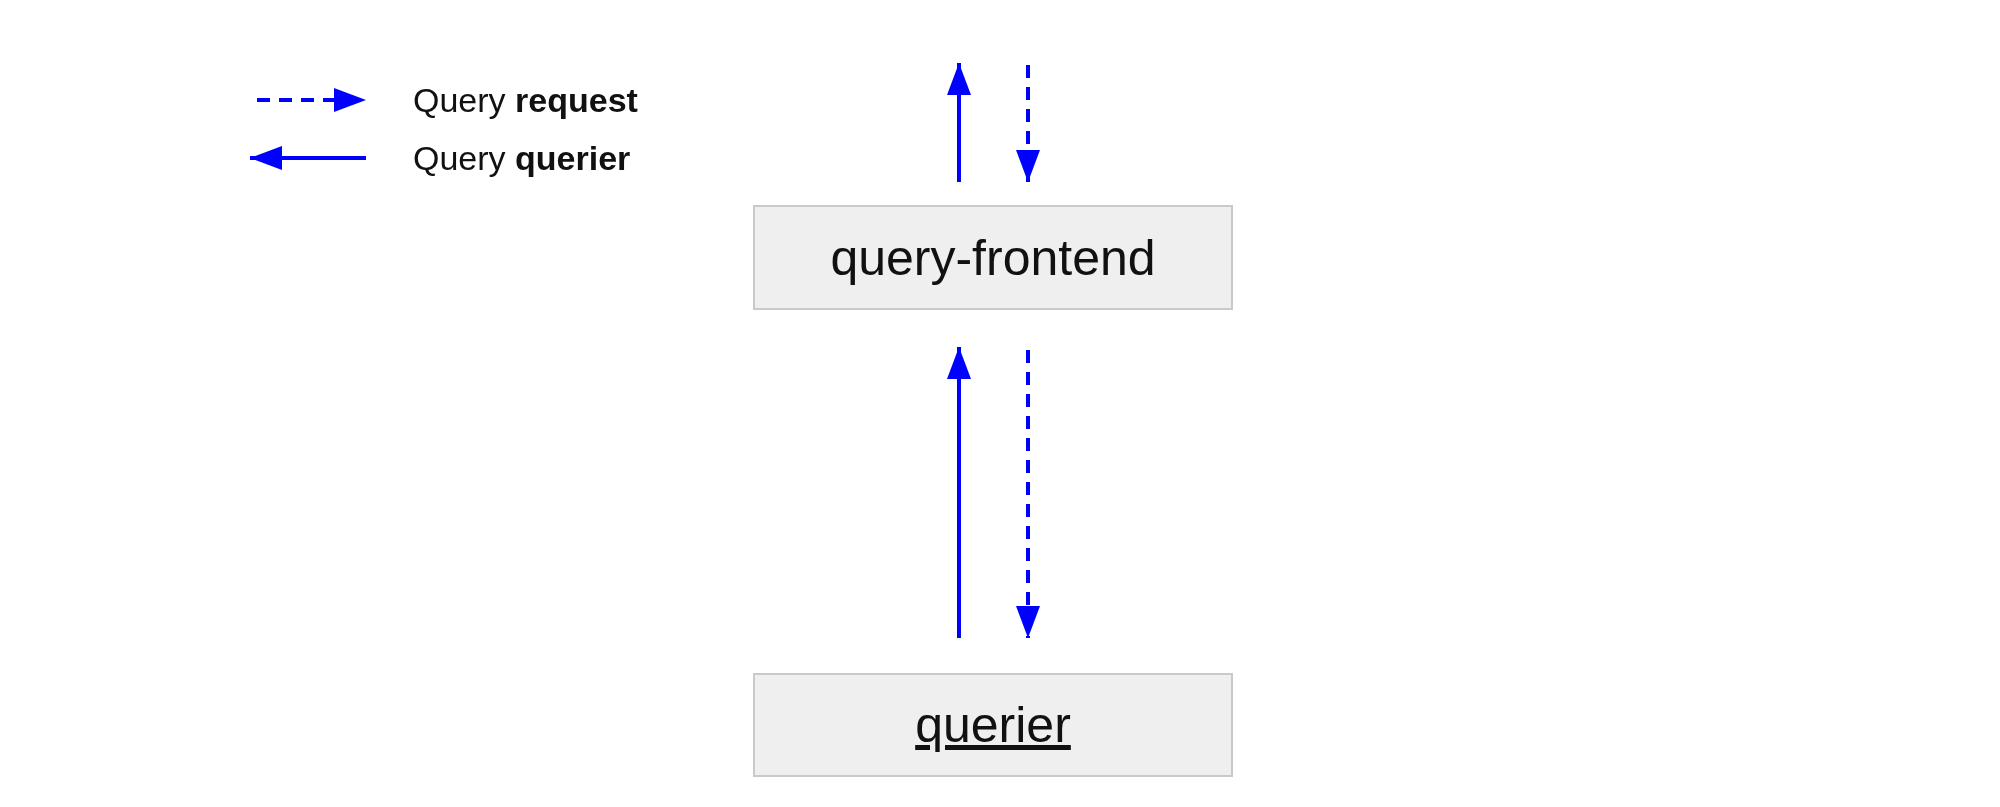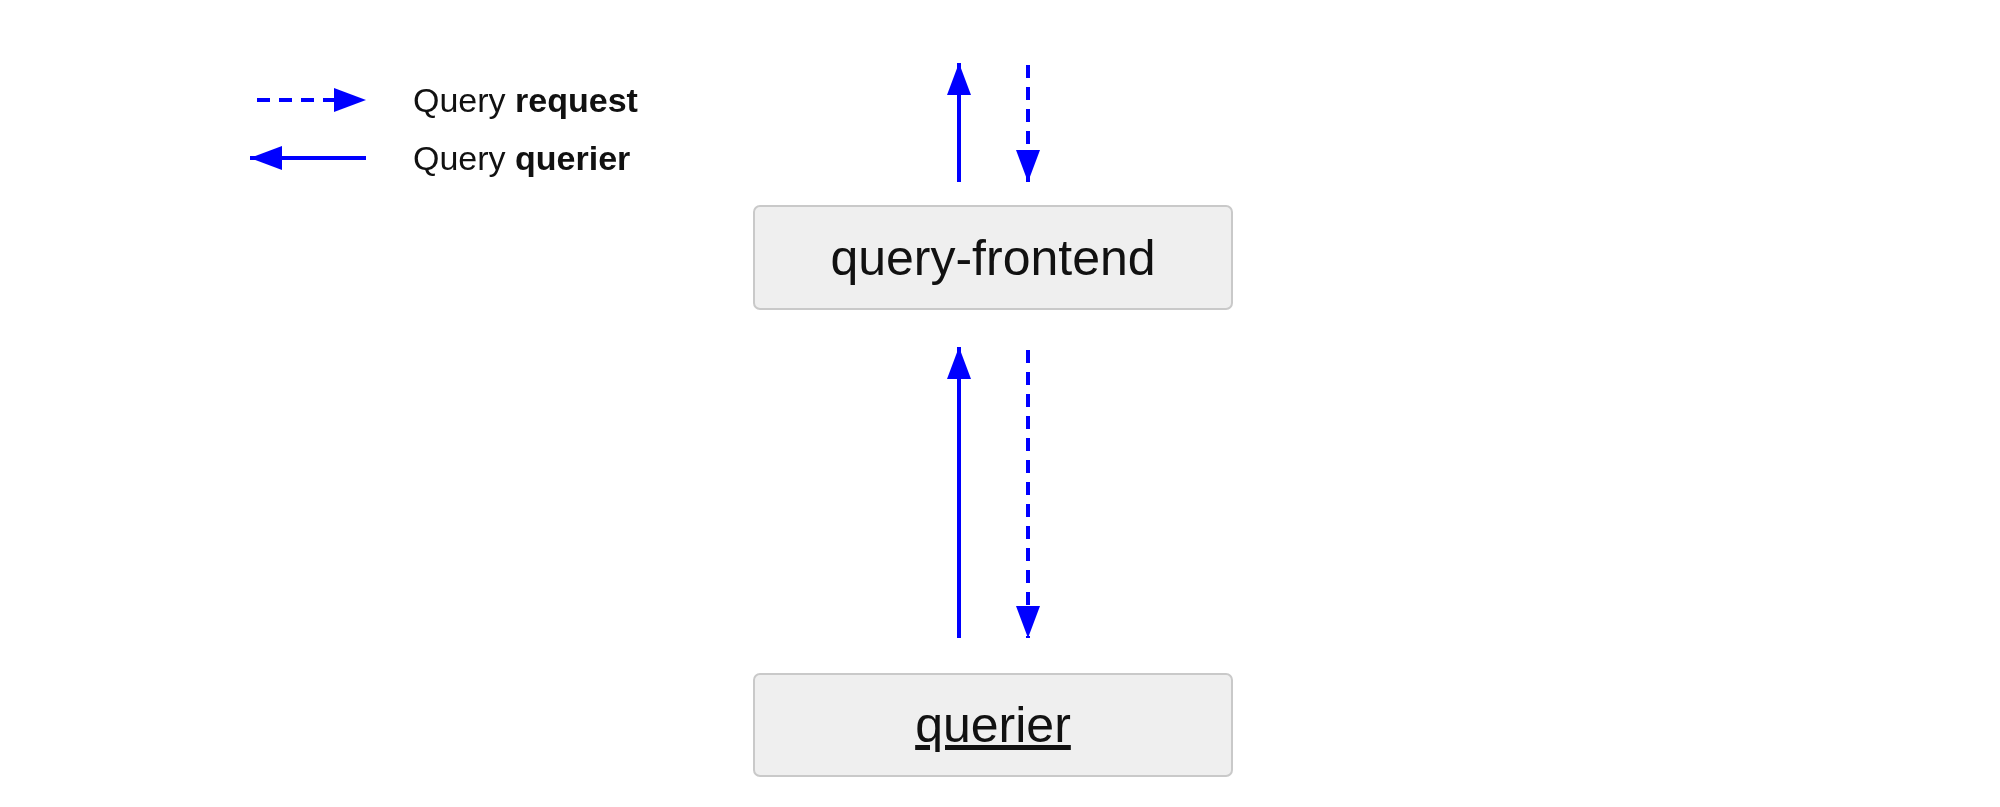--- a/index.html
+++ b/index.html
@@ -38,21 +38,21 @@
   marker path { fill: var(--arrow); stroke: none; }
 
   
   .node {
     position: absolute;
     left: 753px;
     width: 480px;
     box-sizing: border-box;
     background: var(--node-fill);
     border: 2px solid var(--node-border);
-    border-radius: 7px;
+    border-radius: 0;
     display: flex;
     align-items: center;
     justify-content: center;
     font-size: 50px;
     color: var(--text);
   }
   .node-query-frontend { top: 205px; height: 105px; }
   .node-querier { top: 673px; height: 104px; text-decoration: underline; }
 </style>
 </head>

